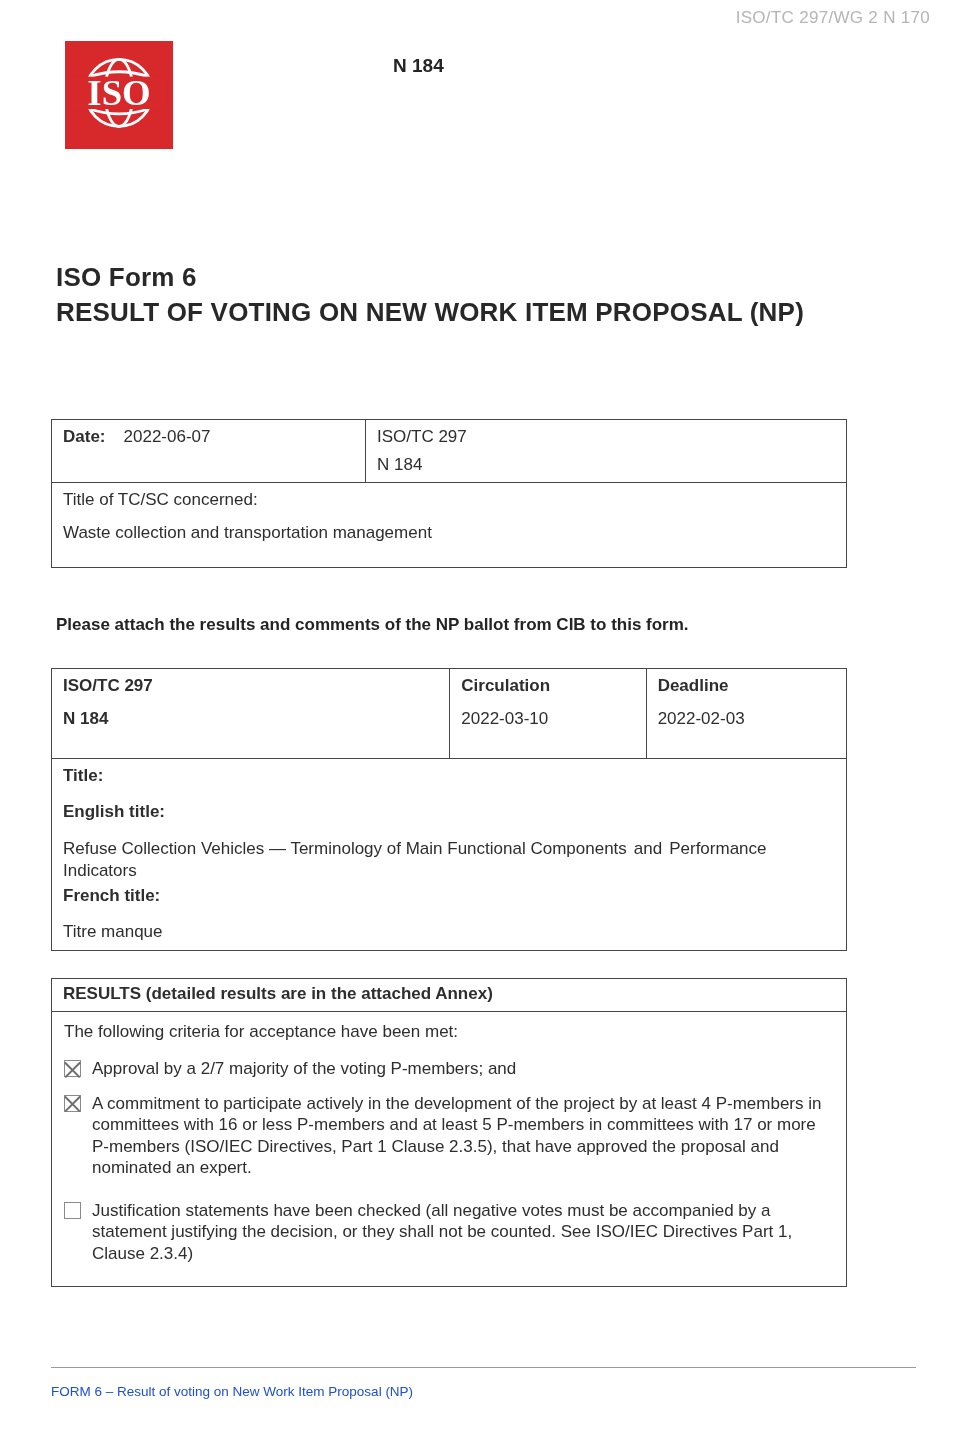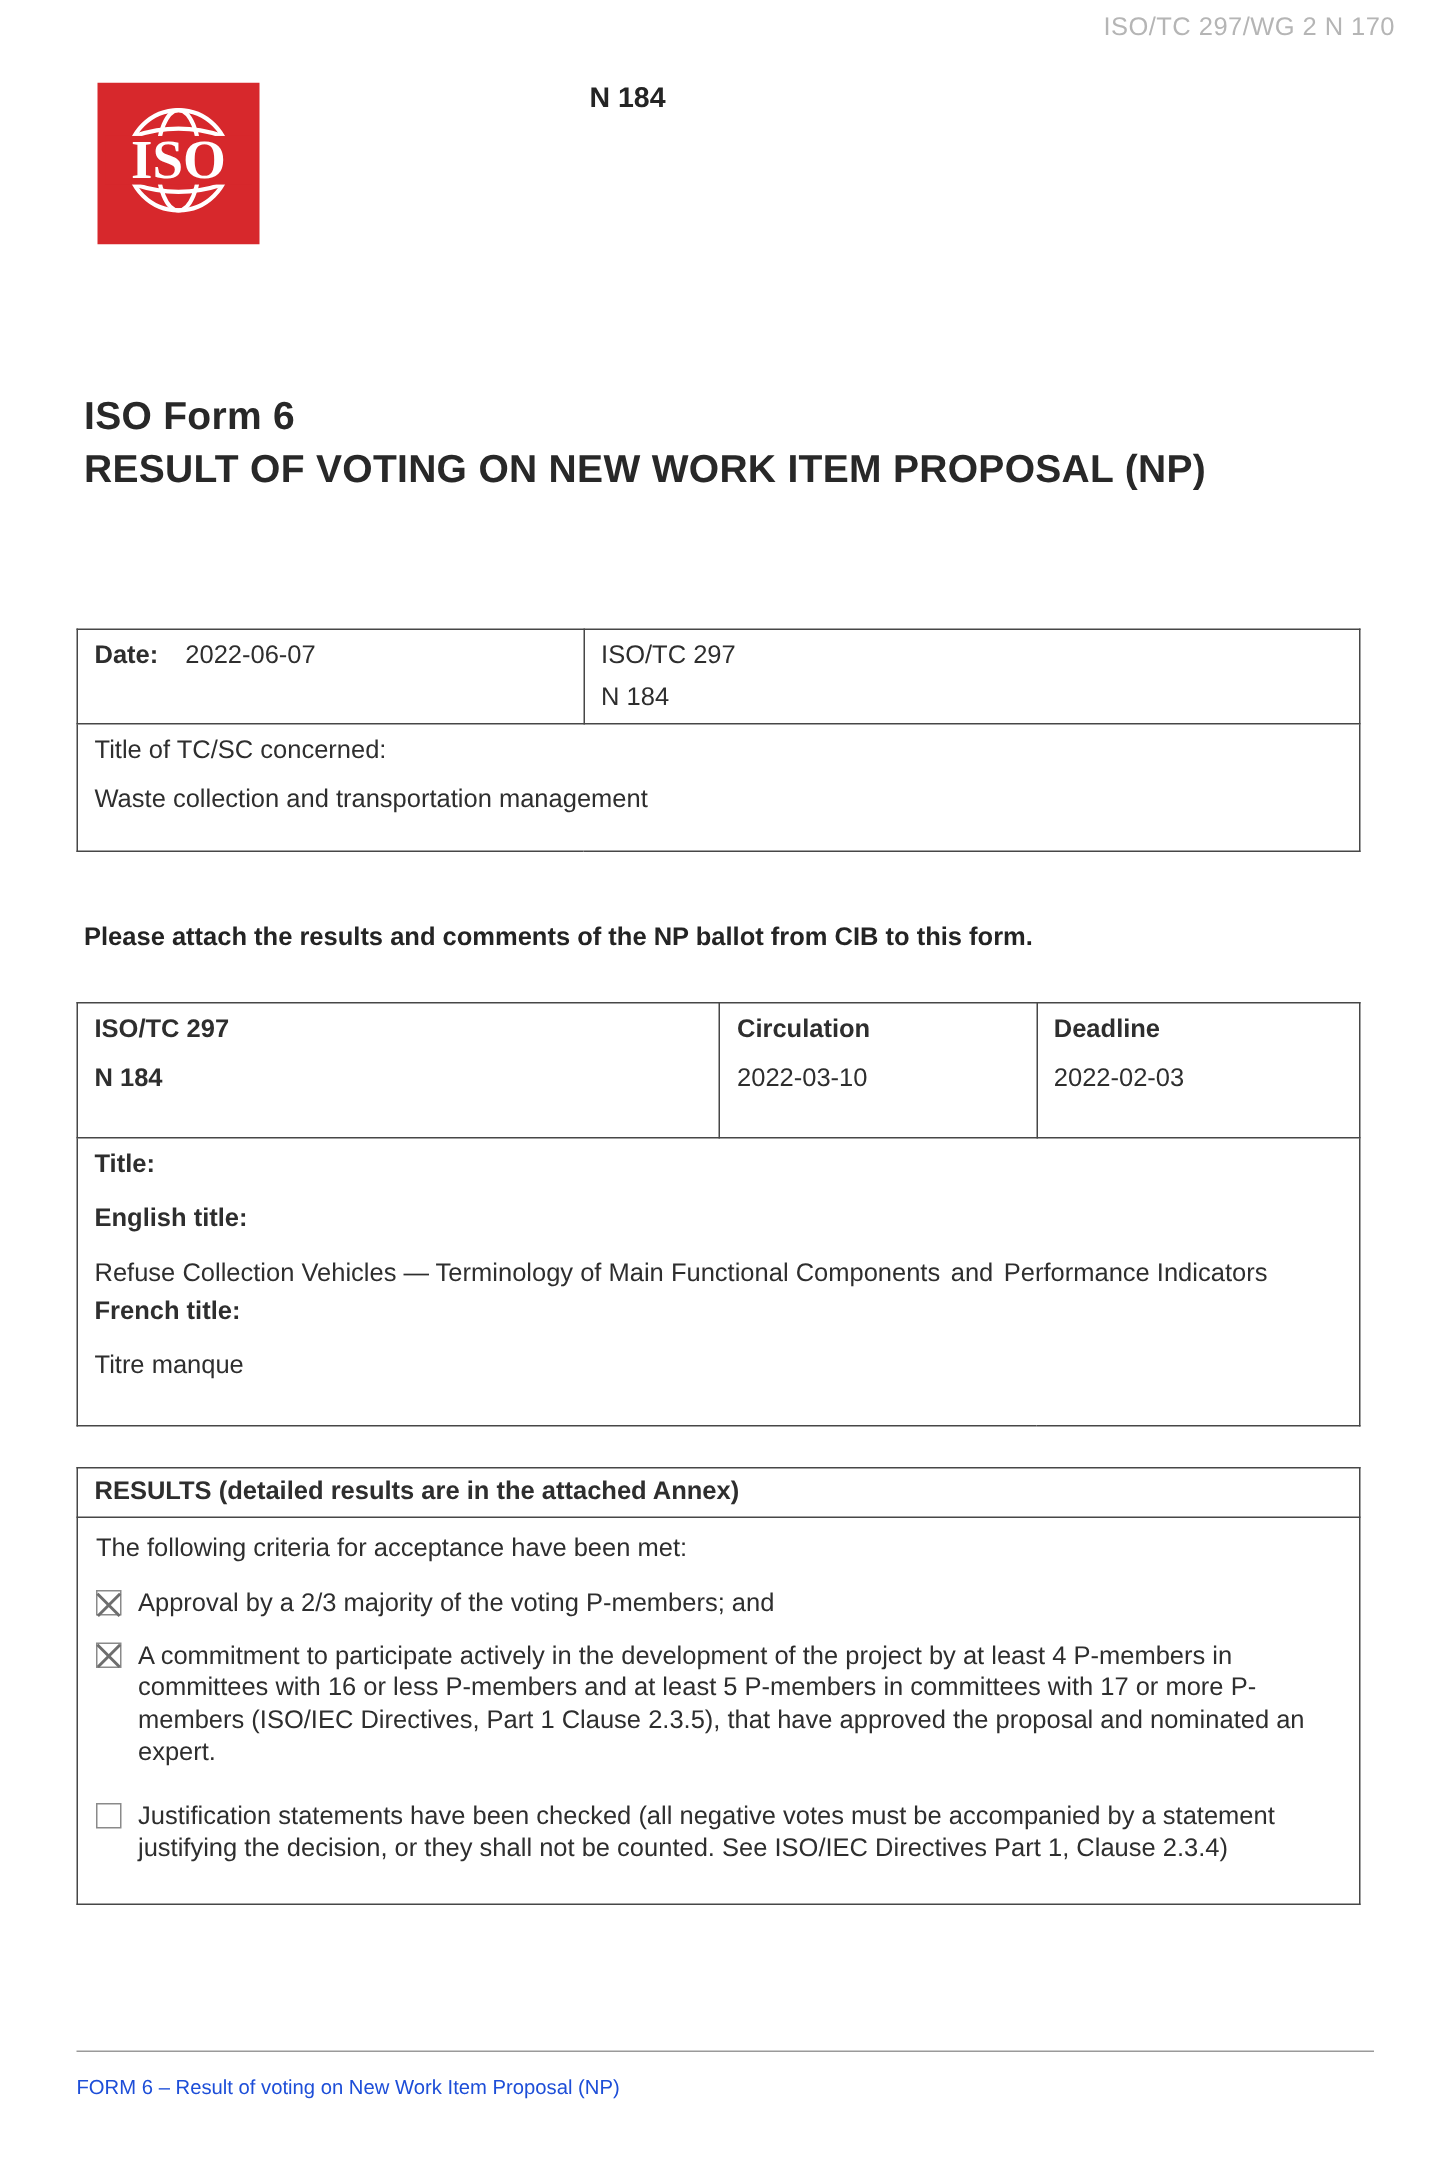--- a/index.html
+++ b/index.html
@@ -16,36 +16,36 @@
     width:967px;height:1450px;
     background:#ffffff;
     overflow:hidden;
   }
   .doc-ref{
     position:absolute;top:8px;right:37px;
     font-size:17px;color:var(--doc-ref-gray);
     letter-spacing:.3px;
   }
   .logo{
-    position:absolute;left:63px;top:55px;
+    position:absolute;left:63px;top:41px;
     width:112px;height:108px;text-align:center;
   }
   .logo svg{width:100%;height:100%;display:block;}
   .n-number{
     position:absolute;left:393px;top:55px;
     font-size:19px;font-weight:bold;color:#242424;
   }
   .title-block{
     position:absolute;left:56px;top:260px;
     font-size:26px;font-weight:bold;line-height:35px;
     color:#282828;letter-spacing:.2px;
   }
   table{
     border-collapse:collapse;table-layout:fixed;
-    width:856px;font-size:17px;color:var(--text-color);
+    width:796px;font-size:17px;color:var(--text-color);
   }
   td{
     border:1.5px solid var(--border-color);
     vertical-align:top;padding:7px 11px;
   }
   .tbl-info{position:absolute;left:51px;top:419px;}
   .tbl-info .r1 td{height:59px;}
   .tbl-info .r2 td{height:85px;}
   .tbl-ballot{position:absolute;left:51px;top:668px;}
   .tbl-ballot .r1 td{height:90px;}
@@ -176,21 +176,21 @@
     <tbody>
         <tr class="hdr">
       <td>RESULTS (detailed results are in the attached Annex)</td>
     </tr>
     <tr class="body">
       <td>
         <div class="criteria-intro">The following criteria for acceptance have been met:</div>
 
         <div class="criterion">
           <span class="checkbox" data-checked="true"></span>
-          <span class="text">Approval by a 2/3 majority of the voting P-members; and</span>
+          <span class="text">Approval by a 2/7 majority of the voting P-members; and</span>
         </div>
 
         <div class="criterion">
           <span class="checkbox" data-checked="true"></span>
           <span class="text">A commitment to participate actively in the development of the project by at least 4 P-members in committees with 16 or less P-members and at least 5 P-members in committees with 17 or more P-members (ISO/IEC Directives, Part 1 Clause 2.3.5), that have approved the proposal and nominated an expert.</span>
         </div>
 
         <div class="criterion" style="margin-top:21px">
           <span class="checkbox" data-checked="false"></span>
           <span class="text">Justification statements have been checked (all negative votes must be accompanied by a statement justifying the decision, or they shall not be counted. See ISO/IEC Directives Part 1, Clause 2.3.4)</span>

